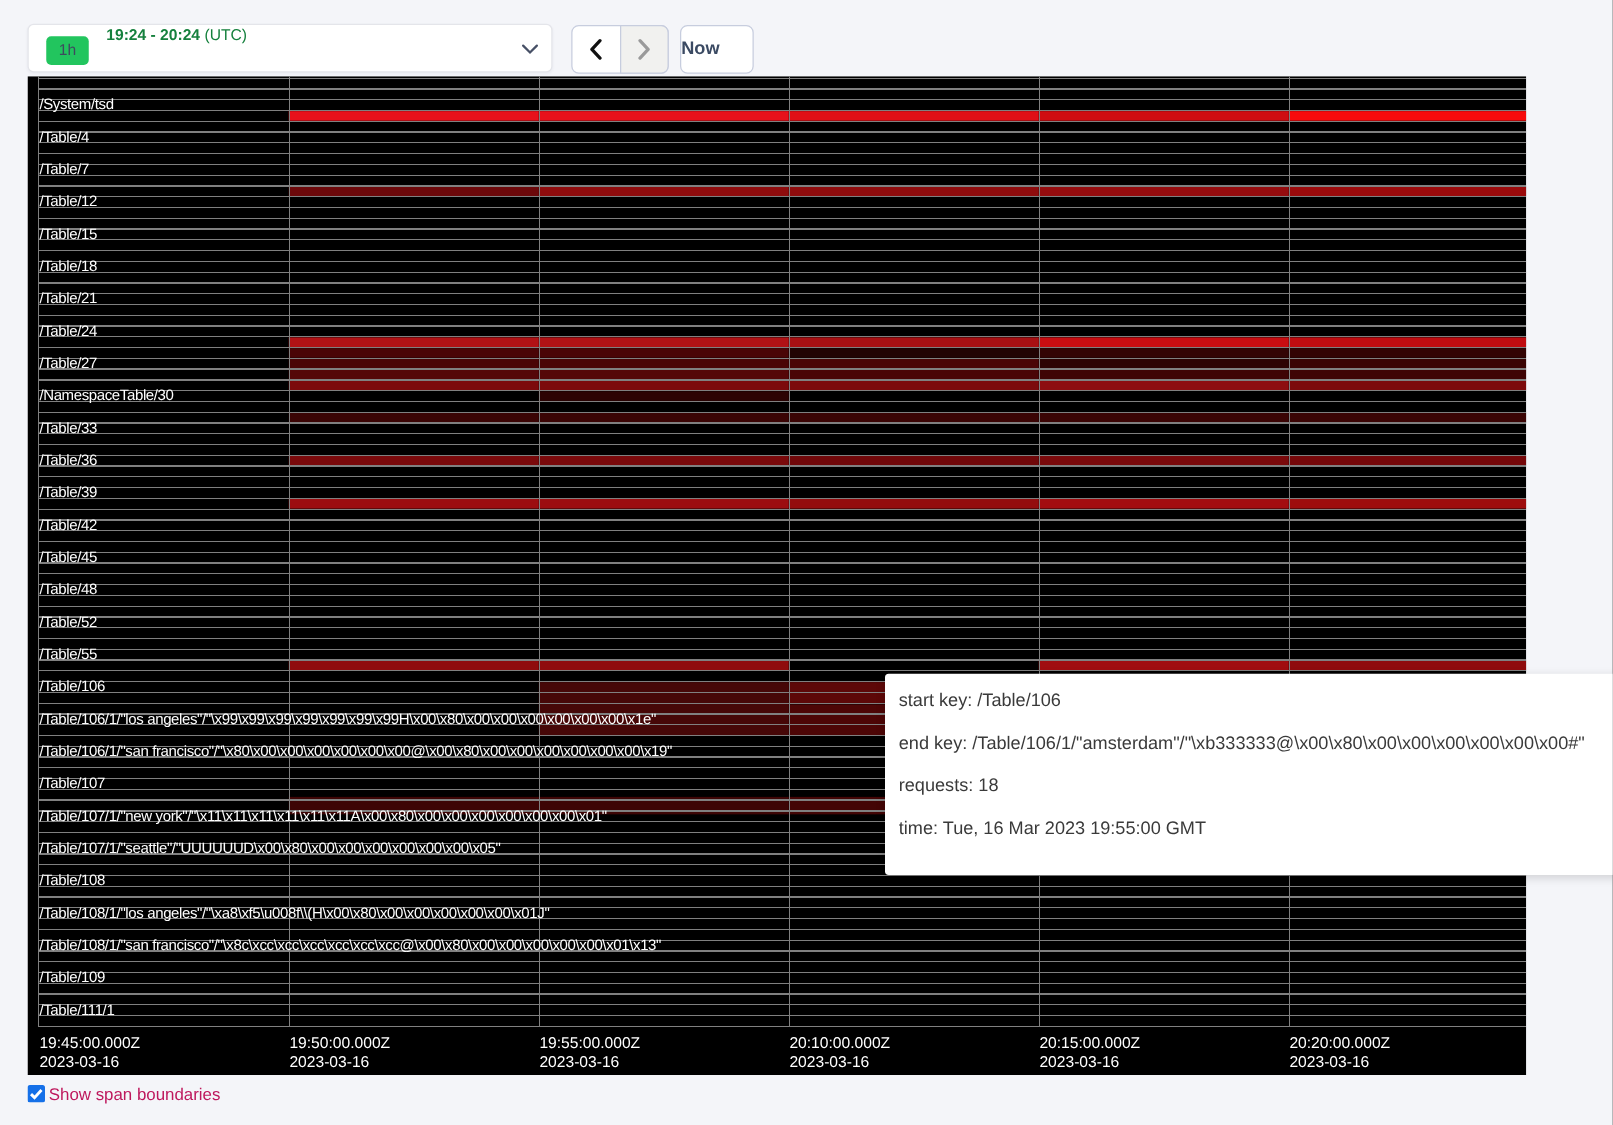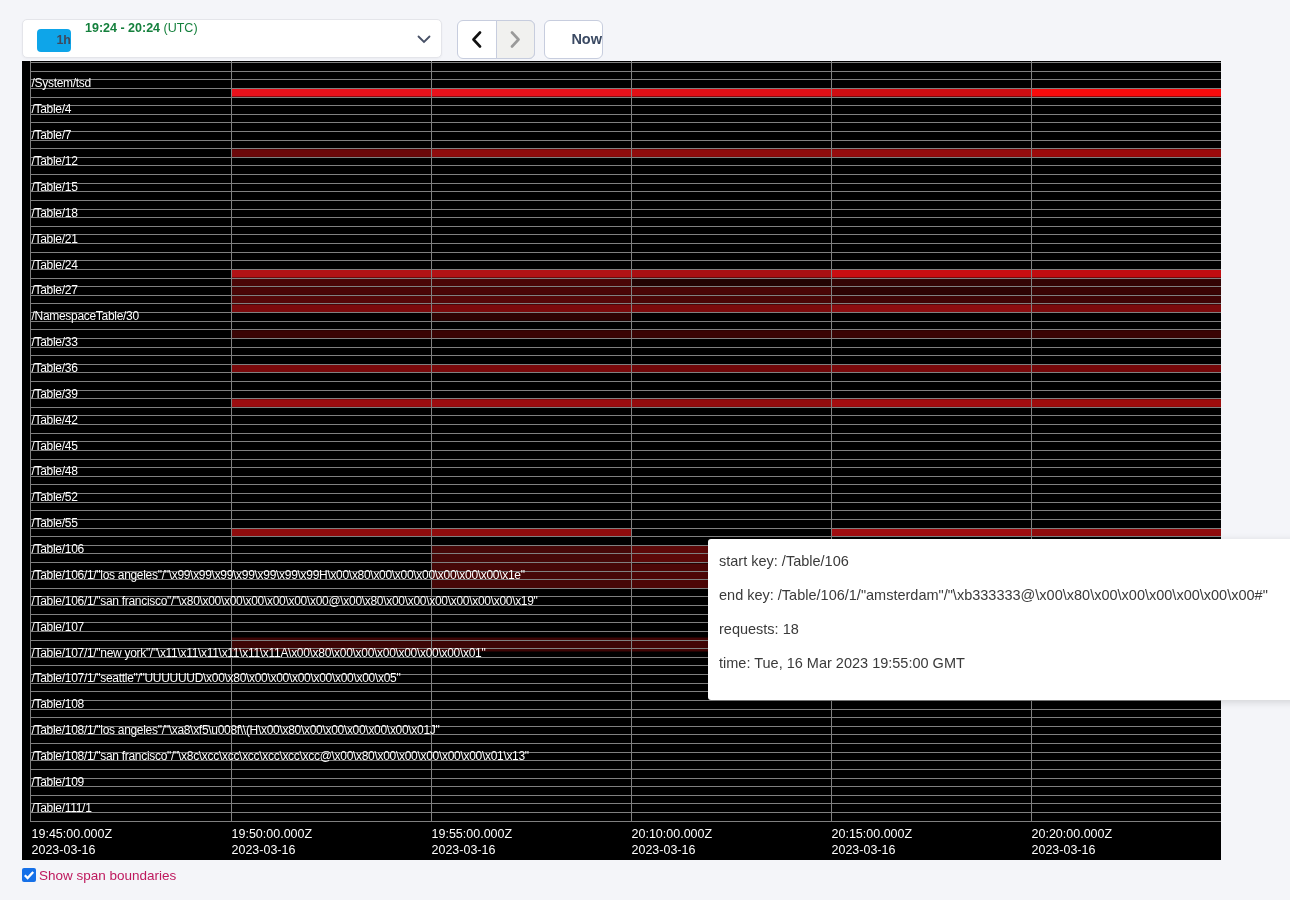--- a/index.html
+++ b/index.html
@@ -1,34 +1,34 @@
 <!DOCTYPE html>
 <html><head><meta charset="utf-8"><title>Key Visualizer</title><style>
 html,body{margin:0;padding:0;width:1290px;height:900px;background:#f4f5f9;
 font-family:"Liberation Sans",sans-serif;overflow:hidden;position:relative}
 .abs{position:absolute;box-sizing:border-box}
 </style></head><body>
 
 <div class="abs" style="left:22px;top:19px;width:420px;height:39px;background:#fff;border:1px solid #e4e5ea;border-radius:5px;box-shadow:0 1px 2px rgba(60,64,90,.05)"></div>
-<div class="abs" style="left:37px;top:28.5px;width:34px;height:23px;background:#0ea5e9;border-radius:4px;color:#3e4a5e;font-size:12.5px;font-weight:700;text-align:right;line-height:23px">1h</div>
+<div class="abs" style="left:37px;top:28.5px;width:34px;height:23px;background:#22c55e;border-radius:4px;color:#3e4a5e;font-size:12.5px;font-weight:400;text-align:center;line-height:23px">1h</div>
 <div class="abs" style="left:85px;top:22px;font-size:12.5px;line-height:12.5px;color:#15803d;white-space:nowrap"><b>19:24 - 20:24</b> <span style="font-weight:400">(UTC)</span></div>
 <svg class="abs" style="left:417px;top:35px" width="14" height="9" viewBox="0 0 14 9">
     <path d="M1.5 1.5 L7 7 L12.5 1.5" fill="none" stroke="#475066" stroke-width="1.8" stroke-linecap="round"></path>
   </svg>
 
 <div class="abs" style="left:457px;top:20px;width:78px;height:39px;background:#fff;border:1px solid #c7cdde;border-radius:6px"></div>
 <div class="abs" style="left:496px;top:20px;width:39px;height:39px;background:#f1f1ef;border:1px solid #c7cdde;border-radius:0 6px 6px 0"></div>
 <svg class="abs" style="left:471px;top:31px" width="11" height="17" viewBox="0 0 11 17">
     <path d="M9 1.5 L2.5 8.5 L9 15.5" fill="none" stroke="#111" stroke-width="2.6" stroke-linecap="round" stroke-linejoin="round"></path>
   </svg>
 <svg class="abs" style="left:510px;top:31px" width="11" height="17" viewBox="0 0 11 17">
     <path d="M2 1.5 L8.5 8.5 L2 15.5" fill="none" stroke="#9a9a9a" stroke-width="2.6" stroke-linecap="round" stroke-linejoin="round"></path>
   </svg>
 
-<div class="abs" style="left:544px;top:20px;width:59px;height:39px;background:#fff;border:1px solid #c7cdde;border-radius:6px;color:#3b4a63;font-size:14.5px;font-weight:700;text-align:right;line-height:37px">Now</div>
+<div class="abs" style="left:544px;top:20px;width:59px;height:39px;background:#fff;border:1px solid #c7cdde;border-radius:6px;color:#3b4a63;font-size:14.5px;font-weight:700;text-align:left;line-height:37px">Now</div>
 <svg width="1199" height="799" style="position:absolute;left:22px;top:61px">
 <rect x="0" y="0" width="1199" height="799" fill="#000"></rect>
 <rect x="209" y="27.9" width="200" height="7.7" fill="#e8111b"></rect>
 <rect x="409" y="27.9" width="200" height="7.7" fill="#e8111b"></rect>
 <rect x="609" y="27.9" width="200" height="7.7" fill="#e00f16"></rect>
 <rect x="809" y="27.9" width="200" height="7.7" fill="#cf0d12"></rect>
 <rect x="1009" y="27.9" width="190" height="7.7" fill="#f70b0c"></rect>
 <rect x="209" y="88.2" width="200" height="7.7" fill="#6c080a"></rect>
 <rect x="409" y="88.2" width="200" height="7.7" fill="#8f0c0d"></rect>
 <rect x="609" y="88.2" width="200" height="7.7" fill="#8f0c0d"></rect>

